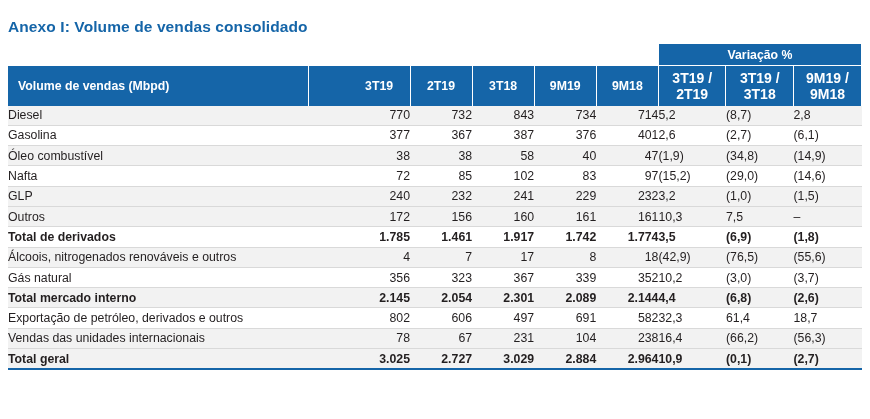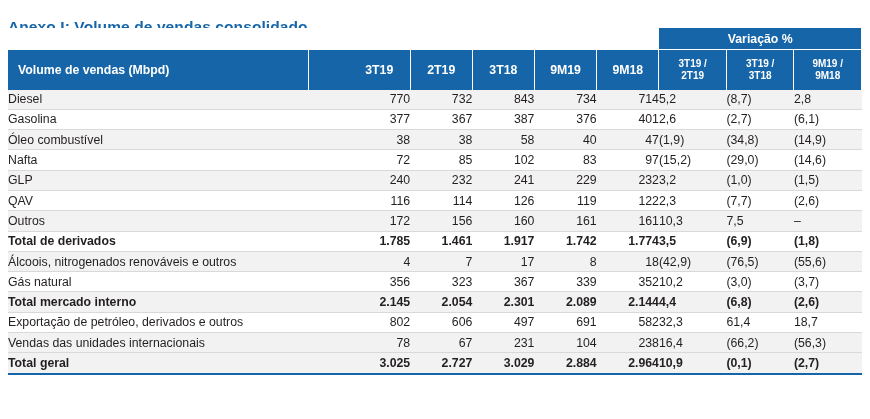--- a/index.html
+++ b/index.html
@@ -38,21 +38,21 @@
     top: 18px;
     font-size: 15.5px;
     font-weight: bold;
     color: #1565a8;
     letter-spacing: 0.1px;
   }
 
   table.vol {
     position: absolute;
     left: 8px;
-    top: 28px;
+    top: 44px;
     border-collapse: collapse;
     width: 854px;
     font-size: 12.3px;
   }
   table.vol td, table.vol th {
     padding: 0;
     margin: 0;
   }
 
   
@@ -87,21 +87,21 @@
   .hdr-sub {
     background: #1565a8;
     color: #ffffff;
     font-weight: bold;
     text-align: center;
     vertical-align: middle;
     line-height: 1.15;
     border-left: 1px solid #ffffff;
     border-right: 1px solid #ffffff;
     border-top: 1px solid #ffffff;
-    font-size: 10px;
+    font-size: 14px;
   }
 
   
   tbody tr td {
     height: 19.3px;
     border-bottom: 1px solid #d9d9d9;
   }
   td.lbl {
     text-align: left;
     padding-left: 10px;
@@ -216,31 +216,20 @@
           <td class="lbl">GLP</td>
           <td class="num">240</td>
           <td class="num">232</td>
           <td class="num">241</td>
           <td class="num">229</td>
           <td class="num">232</td>
           <td class="var">3,2</td>
           <td class="var">(1,0)</td>
           <td class="var">(1,5)</td>
         </tr>
-        <tr>
-          <td class="lbl">QAV</td>
-          <td class="num">116</td>
-          <td class="num">114</td>
-          <td class="num">126</td>
-          <td class="num">119</td>
-          <td class="num">122</td>
-          <td class="var">2,3</td>
-          <td class="var">(7,7)</td>
-          <td class="var">(2,6)</td>
-        </tr>
         <tr class="alt">
           <td class="lbl">Outros</td>
           <td class="num">172</td>
           <td class="num">156</td>
           <td class="num">160</td>
           <td class="num">161</td>
           <td class="num">161</td>
           <td class="var">10,3</td>
           <td class="var">7,5</td>
           <td class="var">–</td>

